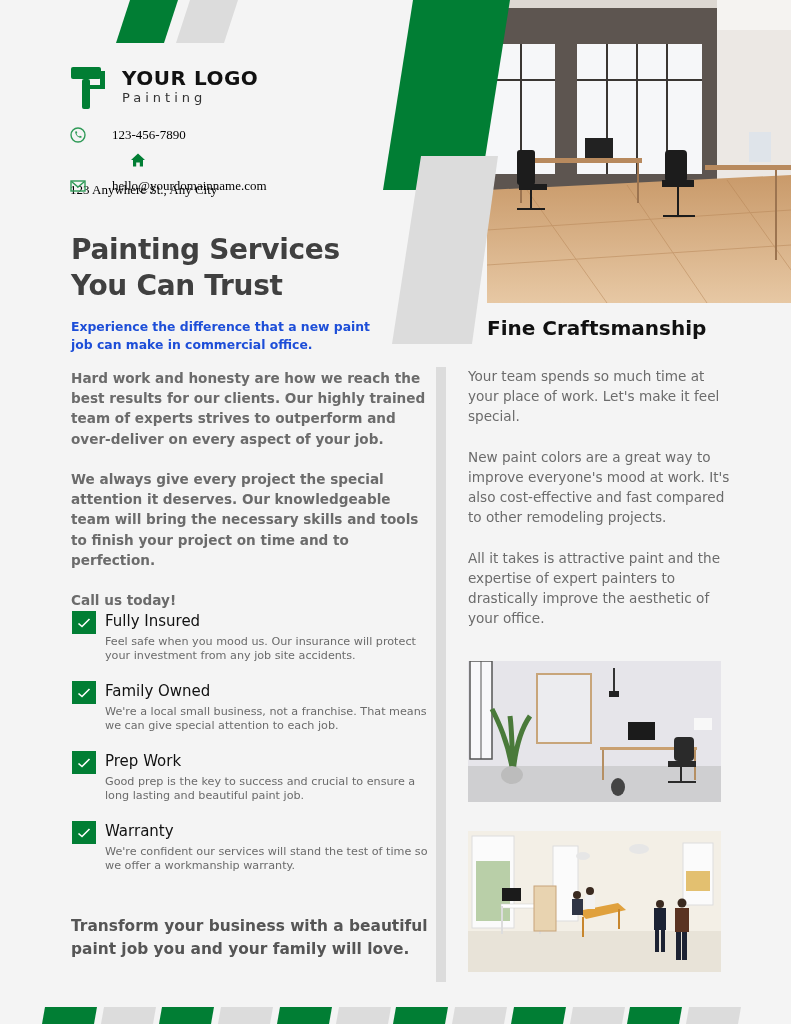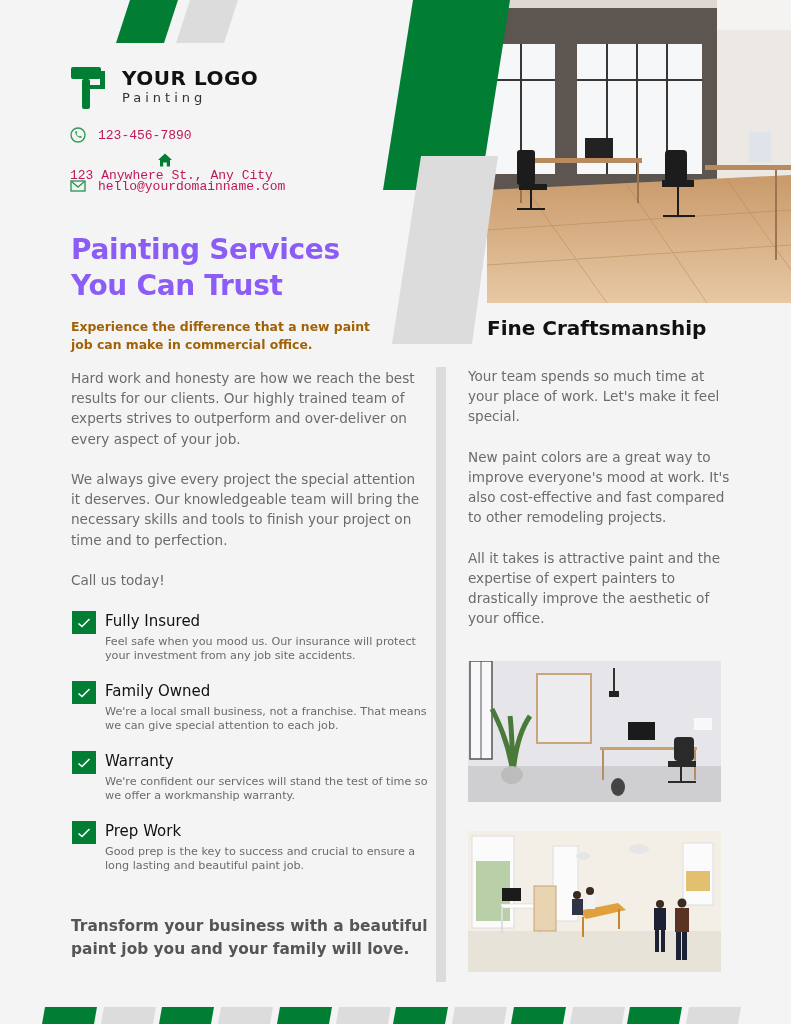--- a/index.html
+++ b/index.html
@@ -12,28 +12,28 @@
   .green { background: #017e34; }
   .gray { background: #dcdcdc; }
 
   
   .hero-photo { left: 487px; top: 0; width: 304px; height: 303px; overflow: hidden; }
 
   
   .logo-title { left: 122px; top: 66px; font-family: "DejaVu Sans", sans-serif; font-weight: bold; font-size: 20px; letter-spacing: 0.5px; color: #111; }
   .logo-sub { left: 122px; top: 90px; font-family: "DejaVu Sans", sans-serif; font-size: 13px; letter-spacing: 4px; color: #333; }
 
-  .contact { left: 70px; display: flex; align-items: center; font-family: Liberation Mono, monospace; font-size: 13px; color: #be185d; }
+  .contact { left: 70px; display: flex; align-items: center; font-family: Liberation Serif, serif; font-size: 13px; color: #000000; gap: 14px; }
   .contact .ico { width: 16px; height: 16px; margin-right: 12px; display: inline-flex; align-items: center; justify-content: center; }
 
-  .title { left: 71px; top: 232px; font-family: "DejaVu Sans", sans-serif; font-weight: bold; font-size: 28px; line-height: 36px; color: #8b5cf6; width: 330px; letter-spacing: -0.3px; }
-  .subtitle { left: 71px; top: 318px; font-family: "DejaVu Sans", sans-serif; font-weight: bold; font-size: 12.4px; line-height: 17.5px; color: #a16207; width: 300px; }
+  .title { left: 71px; top: 232px; font-family: "DejaVu Sans", sans-serif; font-weight: bold; font-size: 28px; line-height: 36px; color: #404040; width: 330px; letter-spacing: -0.3px; }
+  .subtitle { left: 71px; top: 318px; font-family: "DejaVu Sans", sans-serif; font-weight: bold; font-size: 12.4px; line-height: 17.5px; color: #1d4ed8; width: 300px; }
 
   .body-text { font-family: "DejaVu Sans", sans-serif; font-size: 13.6px; line-height: 20.2px; color: #6b6b6b; }
-  .left-col { left: 71px; top: 368px; width: 356px; }
+  .left-col { left: 71px; top: 368px; width: 356px; font-weight: bold; }
   .left-col p { margin-bottom: 20.2px; }
 
   .features { left: 72px; top: 610px; width: 360px; }
   .feature { position: relative; padding-left: 33px; margin-bottom: 17px; }
   .feature .check { position: absolute; left: 0; top: 1px; width: 24px; height: 23px; background: #017e34; display: flex; align-items: center; justify-content: center; }
   .feature .ftitle { font-family: "DejaVu Sans", sans-serif; font-weight: normal; font-size: 15px; line-height: 22px; color: #111; }
   .feature .fdesc { font-family: "DejaVu Sans", sans-serif; font-size: 11.2px; line-height: 14px; color: #6b6b6b; margin-top: 3px; }
 
   .closing { left: 71px; top: 915px; width: 360px; font-family: "DejaVu Sans", sans-serif; font-weight: bold; font-size: 15.4px; line-height: 23px; color: #555; }
 
@@ -178,31 +178,31 @@
       </span>
     <div class="ftitle">Family Owned</div>
     <div class="fdesc">We're a local small business, not a franchise. That means we can give special attention to each job.</div>
   </div>
   <div class="feature">
     <span class="check">
         <svg width="14" height="12" viewBox="0 0 14 12">
           <path d="M1.5 6.5 L5 9.5 L12.5 2" fill="none" stroke="#fff" stroke-width="1.6"></path>
         </svg>
       </span>
+    <div class="ftitle">Prep Work</div>
+    <div class="fdesc">Good prep is the key to success and crucial to ensure a long lasting and beautiful paint job.</div>
+  </div>
+  <div class="feature">
+    <span class="check">
+        <svg width="14" height="12" viewBox="0 0 14 12">
+          <path d="M1.5 6.5 L5 9.5 L12.5 2" fill="none" stroke="#fff" stroke-width="1.6"></path>
+        </svg>
+      </span>
     <div class="ftitle">Warranty</div>
     <div class="fdesc">We're confident our services will stand the test of time so we offer a workmanship warranty.</div>
-  </div>
-  <div class="feature">
-    <span class="check">
-        <svg width="14" height="12" viewBox="0 0 14 12">
-          <path d="M1.5 6.5 L5 9.5 L12.5 2" fill="none" stroke="#fff" stroke-width="1.6"></path>
-        </svg>
-      </span>
-    <div class="ftitle">Prep Work</div>
-    <div class="fdesc">Good prep is the key to success and crucial to ensure a long lasting and beautiful paint job.</div>
   </div>
 </div>
 
 <div class="abs closing">Transform your business with a beautiful paint job you and your family will love.</div>
 
 <div class="abs divider"></div>
 
 <div class="abs right-head">Fine Craftsmanship</div>
 <div class="abs right-col body-text">
   <p>Your team spends so much time at your place of work. Let's make it feel special.</p>

